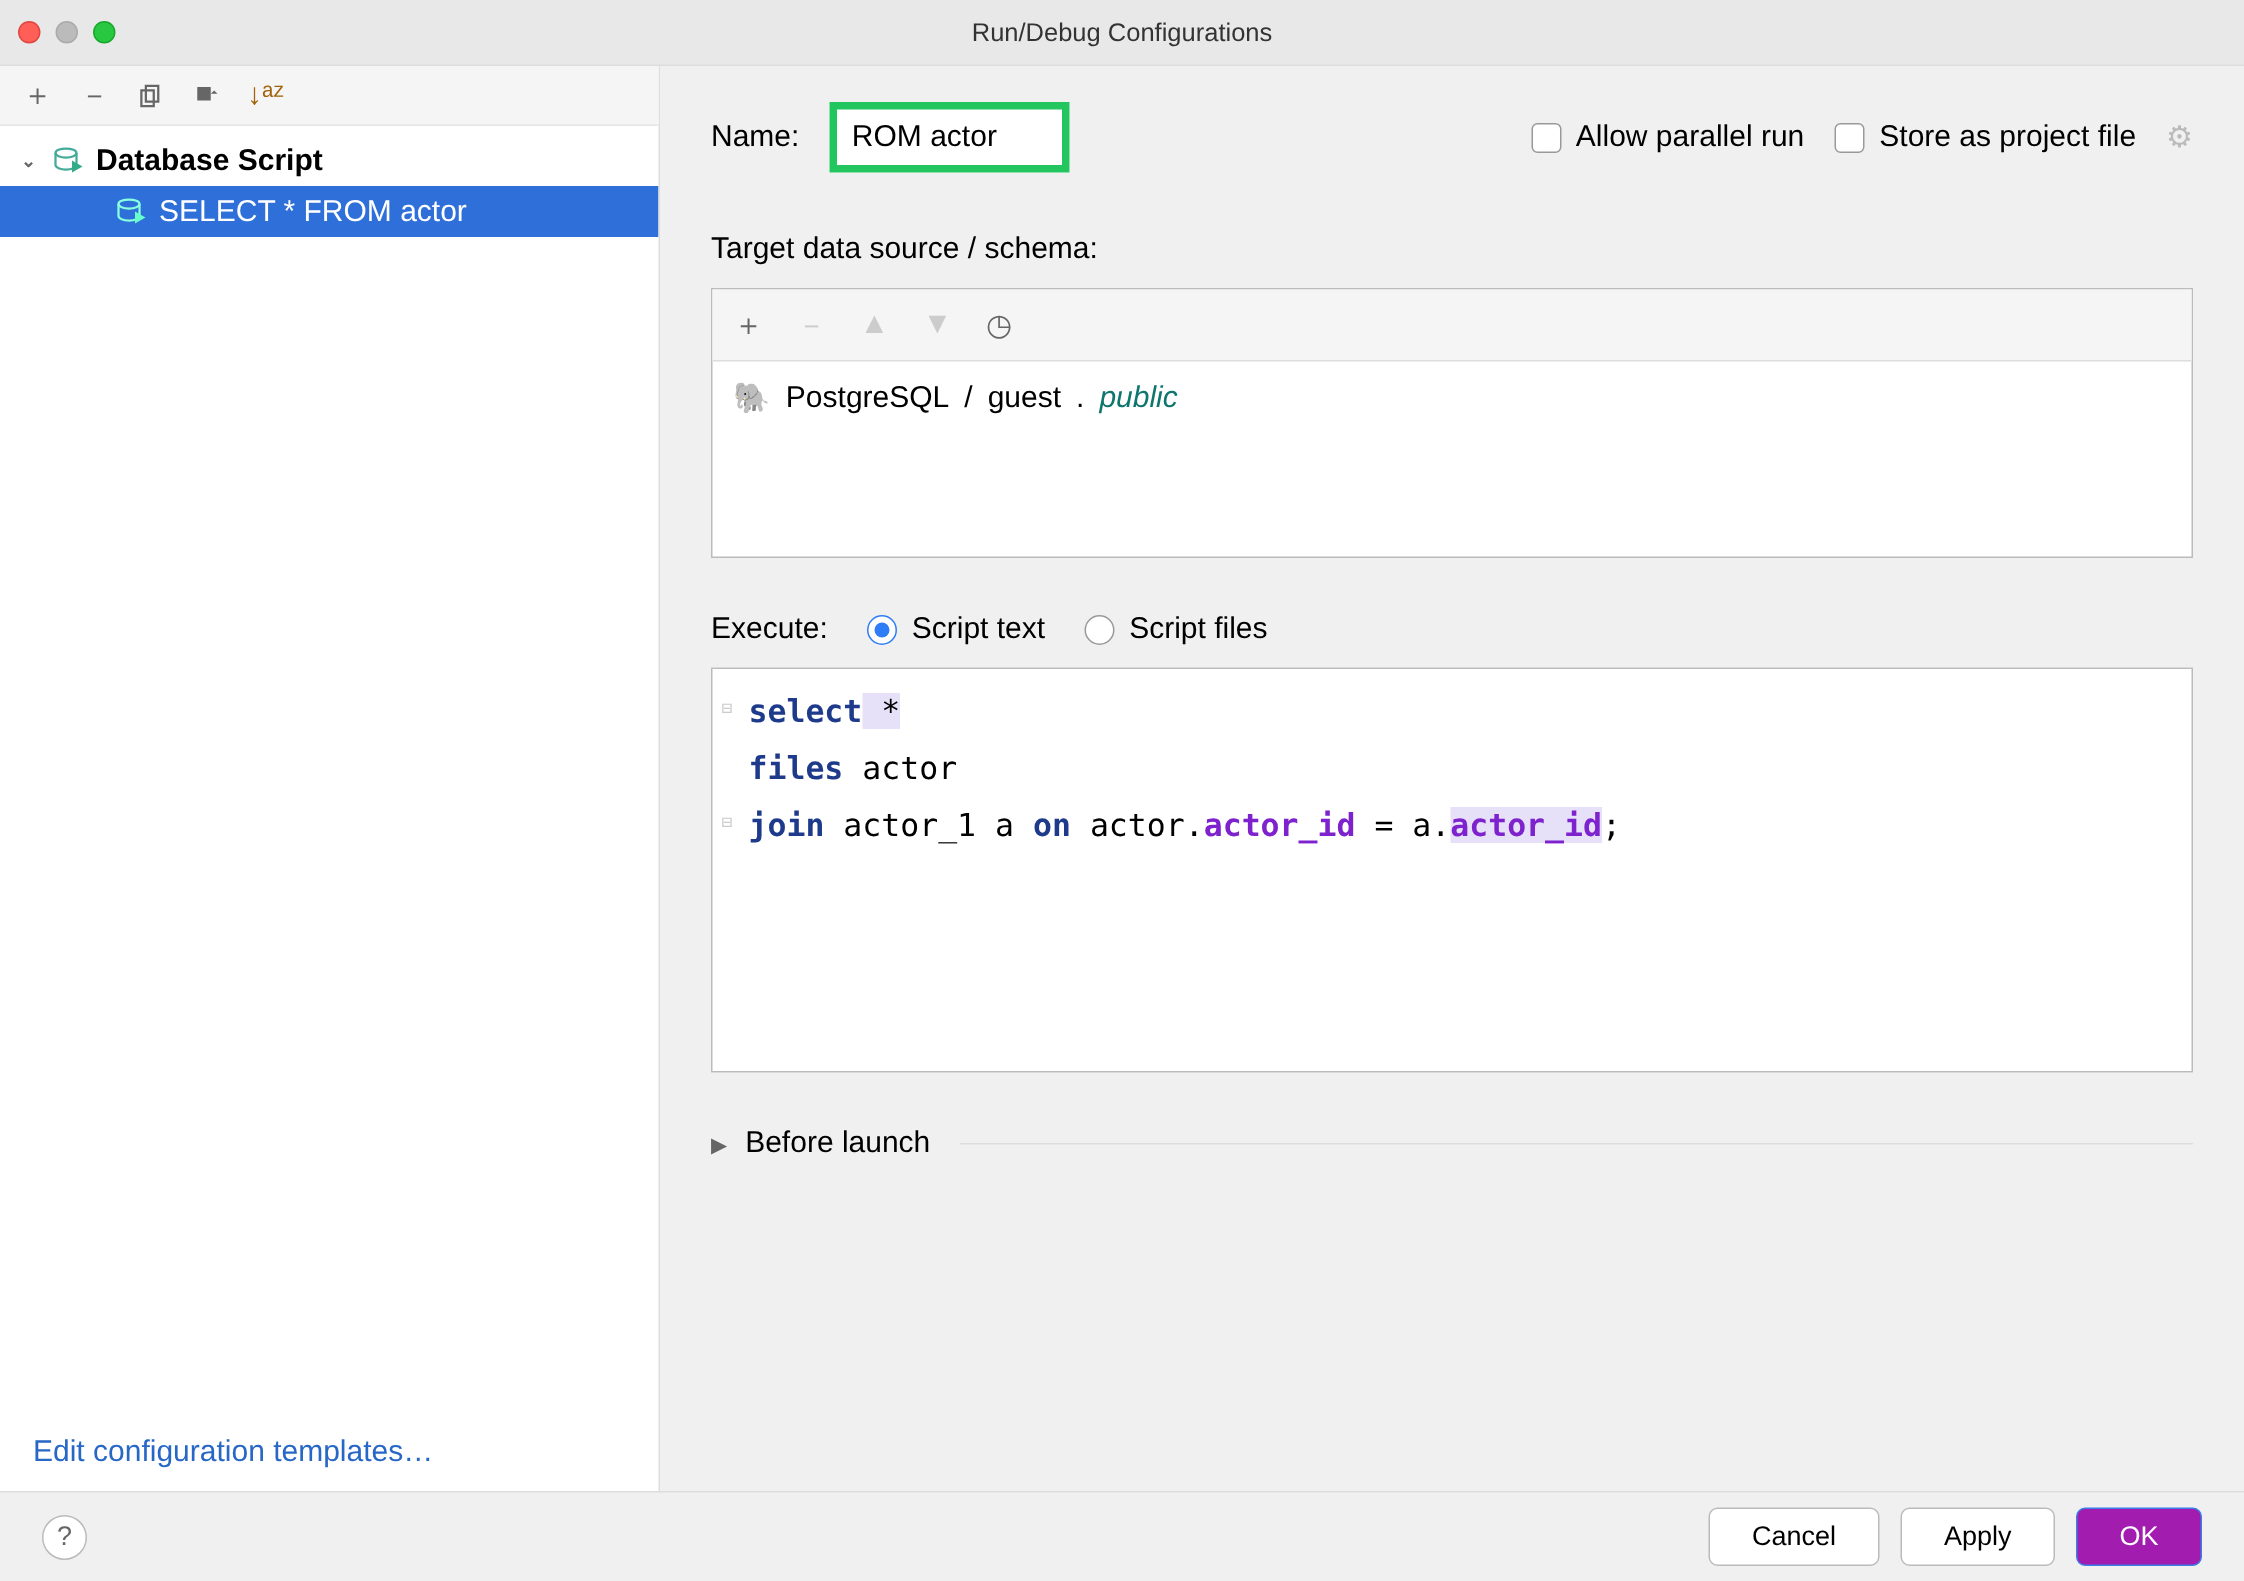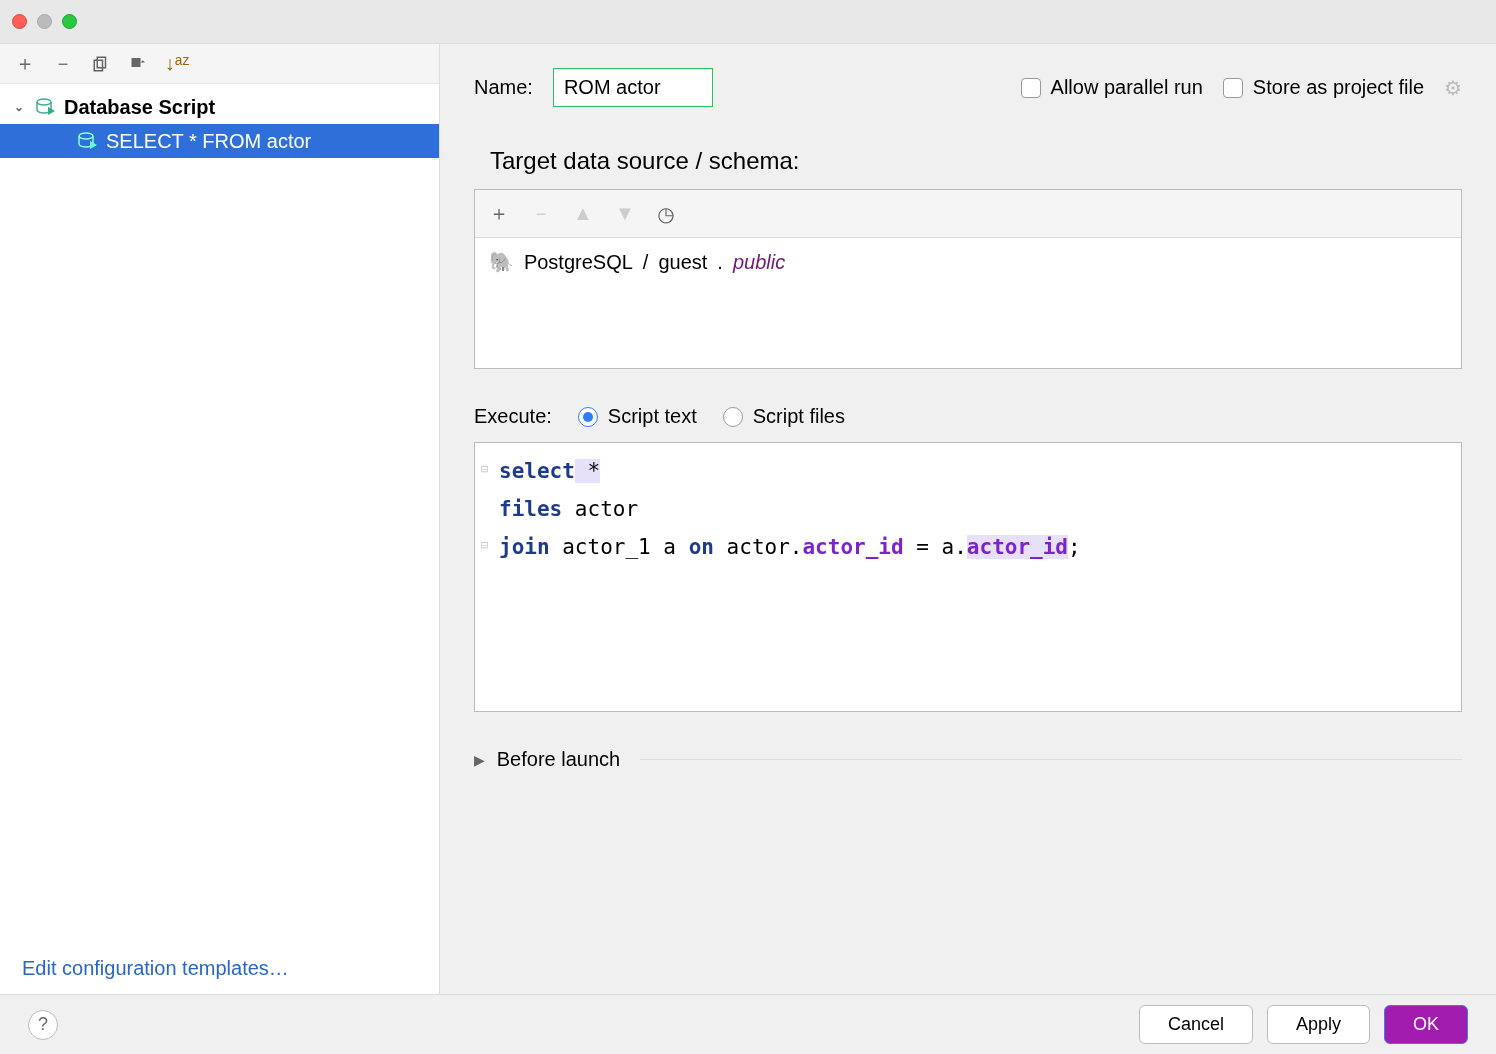--- a/index.html
+++ b/index.html
@@ -29,35 +29,35 @@
 .db-icon { display: inline-block; width: 20px; height: 18px; position: relative; }
 .db-icon svg { width: 20px; height: 18px; }
 
 .sidebar-footer { padding: 14px 22px; }
 .edit-templates { color: #2767c6; font-size: 20px; cursor: pointer; }
 
 
 .panel { flex: 1; padding: 24px 34px; background: #f0f0f0; overflow: auto; }
 .row { display: flex; align-items: center; margin-bottom: 24px; gap: 20px; }
 .label { font-size: 20px; color: #000; }
-.text-input { border: 1px solid #22c55e; padding: 7px 10px; font-size: 20px; background: #fff; width: 160px; }
+.text-input { border: 5px solid #22c55e; padding: 7px 10px; font-size: 20px; background: #fff; width: 160px; }
 .checkbox-wrap { display: flex; align-items: center; gap: 10px; cursor: pointer; }
 .checkbox { width: 20px; height: 20px; border: 1px solid #999; border-radius: 4px; background: #fff; }
 .gear-icon { color: #bbb; font-size: 20px; }
 
-.section-label { font-size: 24px; margin-bottom: 14px; margin-top: 40px; margin-left: 16px; }
+.section-label { font-size: 20px; margin-bottom: 14px; margin-top: 40px; }
 
 .ds-box { border: 1px solid #bbb; background: #fff; }
 .ds-toolbar { display: flex; align-items: center; gap: 24px; padding: 10px 14px; border-bottom: 1px solid #ddd; background: #f5f5f5; }
 .ds-icon { color: #666; font-size: 20px; cursor: pointer; width: 18px; text-align: center; }
 .ds-icon.disabled { color: #ccc; cursor: default; }
 .ds-list { min-height: 130px; padding: 8px 14px; }
 .ds-item { display: flex; align-items: center; gap: 10px; font-size: 20px; padding: 4px 0; }
 .pg-icon { color: #336791; font-size: 20px; }
-.ds-schema { color: #701a75; font-style: italic; }
+.ds-schema { color: #0f766e; font-style: italic; }
 
 .execute-row { display: flex; align-items: center; gap: 26px; margin-top: 36px; margin-bottom: 14px; }
 .radio-wrap { display: flex; align-items: center; gap: 10px; cursor: pointer; }
 .radio { width: 20px; height: 20px; border-radius: 50%; border: 1px solid #999; background: #fff; display: flex; align-items: center; justify-content: center; }
 .radio.active { border-color: #2e7cf6; }
 .radio.active::after { content: ""; width: 10px; height: 10px; border-radius: 50%; background: #2e7cf6; }
 
 .editor { border: 1px solid #bbb; background: #fff; min-height: 270px; padding: 10px 6px; font-family: "Menlo", "Consolas", monospace; font-size: 21px; line-height: 1.8; }
 .editor-line { display: flex; }
 .gutter { width: 18px; color: #ccc; font-size: 12px; user-select: none; padding-top: 6px; }
@@ -79,20 +79,21 @@
 </style>
 </head>
 <body>
 
 <div class="titlebar">
   <div class="traffic-lights">
     <div class="traffic-light tl-red"></div>
     <div class="traffic-light tl-yellow"></div>
     <div class="traffic-light tl-green"></div>
   </div>
+  <div class="title">Run/Debug Configurations</div>
 </div>
 
 <div class="main">
   <div class="sidebar">
     <div class="sidebar-toolbar">
       <div class="tb-icon">＋</div>
       <div class="tb-icon">－</div>
       <div class="tb-icon">
           <svg viewBox="0 0 24 24" width="18" height="18" fill="none" stroke="currentColor" stroke-width="2">
             <rect x="7" y="3" width="11" height="14"></rect>

